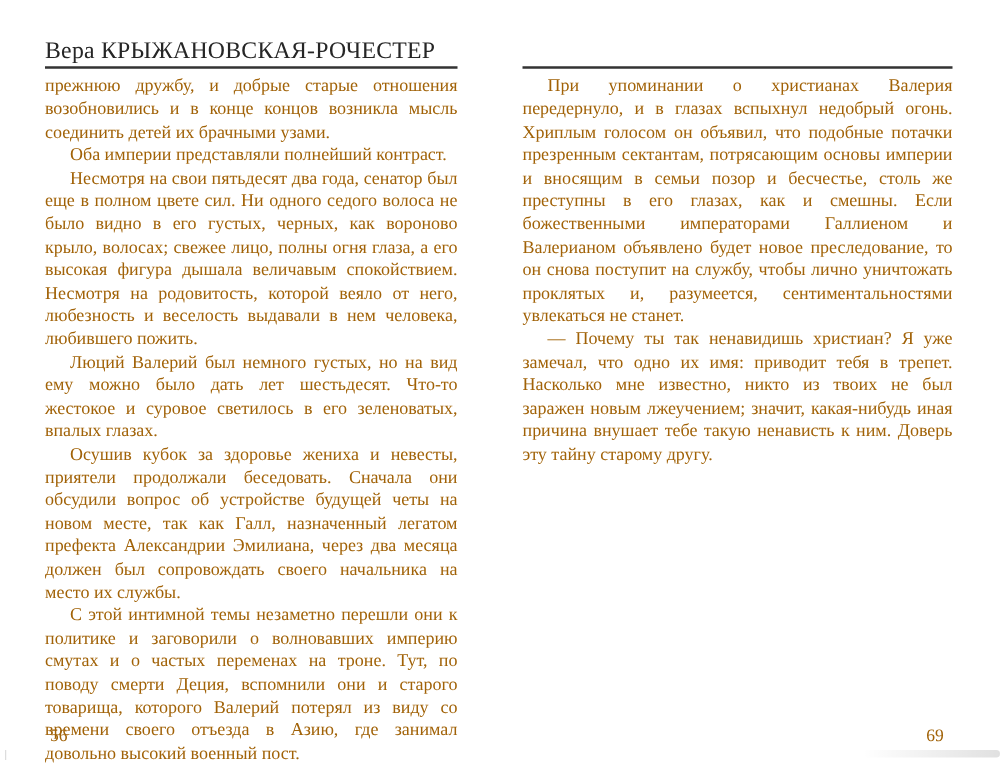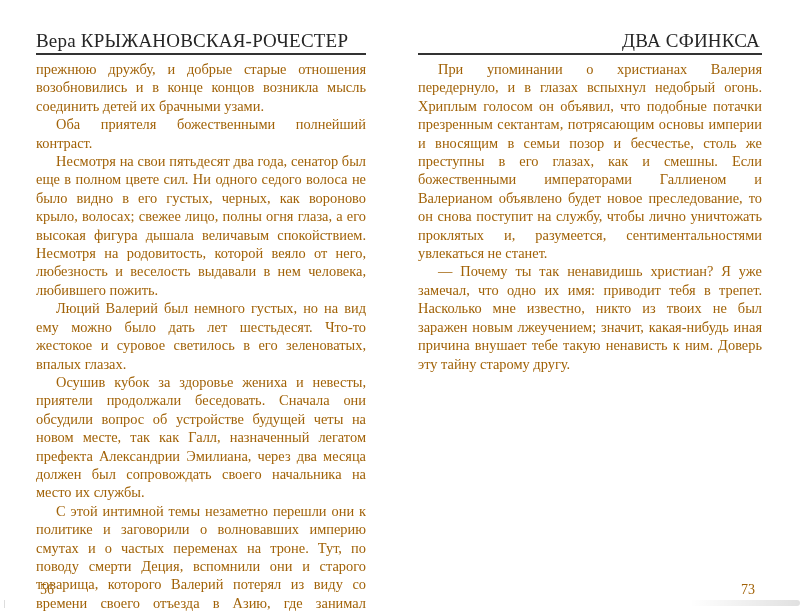--- a/index.html
+++ b/index.html
@@ -98,36 +98,35 @@
 </head>
 <body>
 
 <div class="spread">
 
   <div class="page left">
     <div class="running-head">Вера КРЫЖАНОВСКАЯ-РОЧЕСТЕР</div>
     <div class="head-rule"></div>
     <div class="body-text">
       <p class="cont">прежнюю дружбу, и добрые старые отношения возобновились и в конце концов возникла мысль соединить детей их брачными узами.</p>
-      <p>Оба приятеля божественными полнейший контраст.</p>
+      <p>Оба империи представляли полнейший контраст.</p>
       <p>Несмотря на свои пятьдесят два года, сенатор был еще в полном цвете сил. Ни одного седого волоса не было видно в его густых, черных, как вороново крыло, волосах; свежее лицо, полны огня глаза, а его высокая фигура дышала величавым спокойствием. Несмотря на родовитость, которой веяло от него, любезность и веселость выдавали в нем человека, любившего пожить.</p>
       <p>Люций Валерий был немного густых, но на вид ему можно было дать лет шестьдесят. Что-то жестокое и суровое светилось в его зеленоватых, впалых глазах.</p>
       <p>Осушив кубок за здоровье жениха и невесты, приятели продолжали беседовать. Сначала они обсудили вопрос об устройстве будущей четы на новом месте, так как Галл, назначенный легатом префекта Александрии Эмилиана, через два месяца должен был сопровождать своего начальника на место их службы.</p>
       <p>С этой интимной темы незаметно перешли они к политике и заговорили о волновавших империю смутах и о частых переменах на троне. Тут, по поводу смерти Деция, вспомнили они и старого товарища, которого Валерий потерял из виду со времени своего отъезда в Азию, где занимал довольно высокий военный пост.</p>
 
     </div>
     <div class="folio">56</div>
   </div>
 
   <div class="page right">
-    <div class="running-head">ДВА СФИНКСА</div>
     <div class="head-rule"></div>
     <div class="body-text">
       <p>При упоминании о христианах Валерия передернуло, и в глазах вспыхнул недобрый огонь. Хриплым голосом он объявил, что подобные потачки презренным сектантам, потрясающим основы империи и вносящим в семьи позор и бесчестье, столь же преступны в его глазах, как и смешны. Если божественными императорами Галлиеном и Валерианом объявлено будет новое преследование, то он снова поступит на службу, чтобы лично уничтожать проклятых и, разумеется, сентиментальностями увлекаться не станет.</p>
       <p>— Почему ты так ненавидишь христиан? Я уже замечал, что одно их имя: приводит тебя в трепет. Насколько мне известно, никто из твоих не был заражен новым лжеучением; значит, какая-нибудь иная причина внушает тебе такую ненависть к ним. Доверь эту тайну старому другу.</p>
 
     </div>
-    <div class="folio">73</div>
+    <div class="folio">69</div>
   </div>
 
   <div class="bottom-shadow"></div>
   <div class="corner-mark"></div>
 </div>
 
 </body></html>

